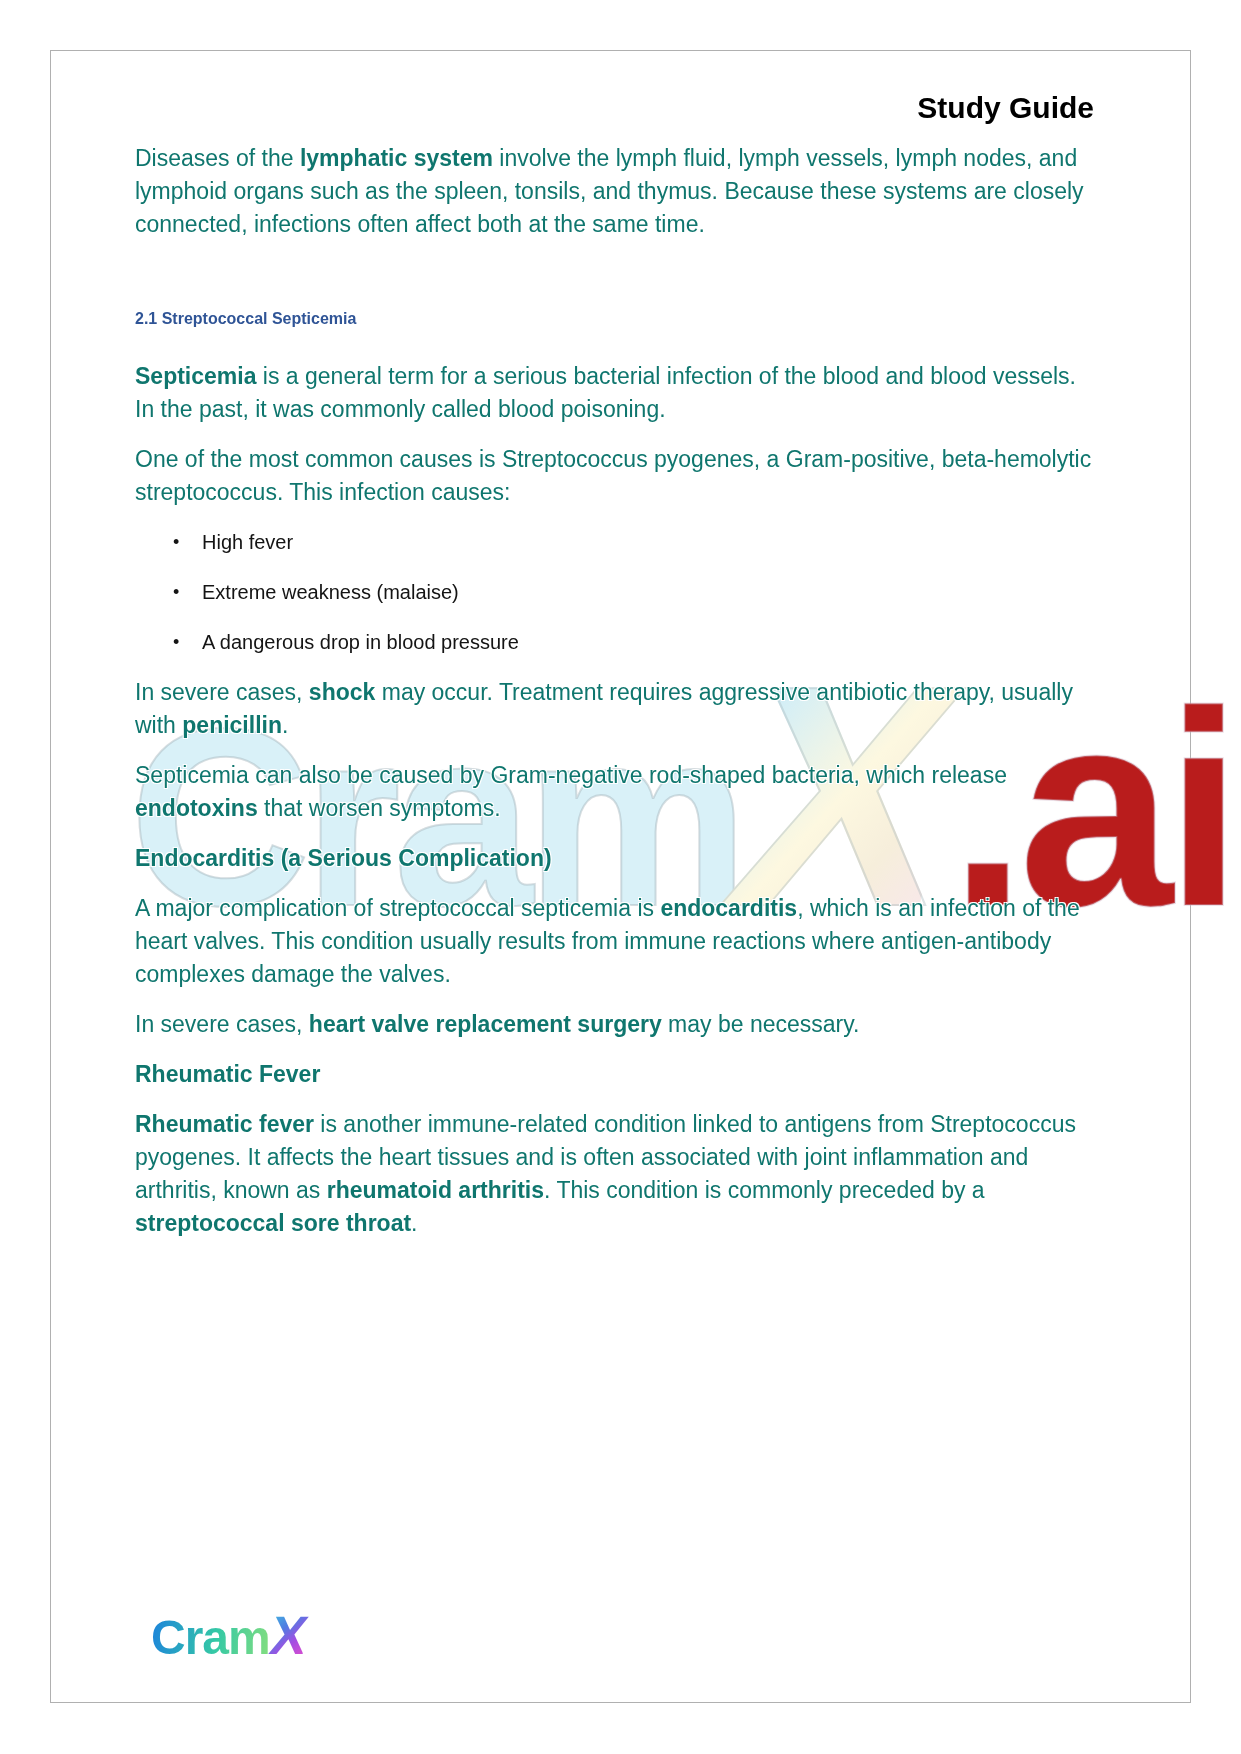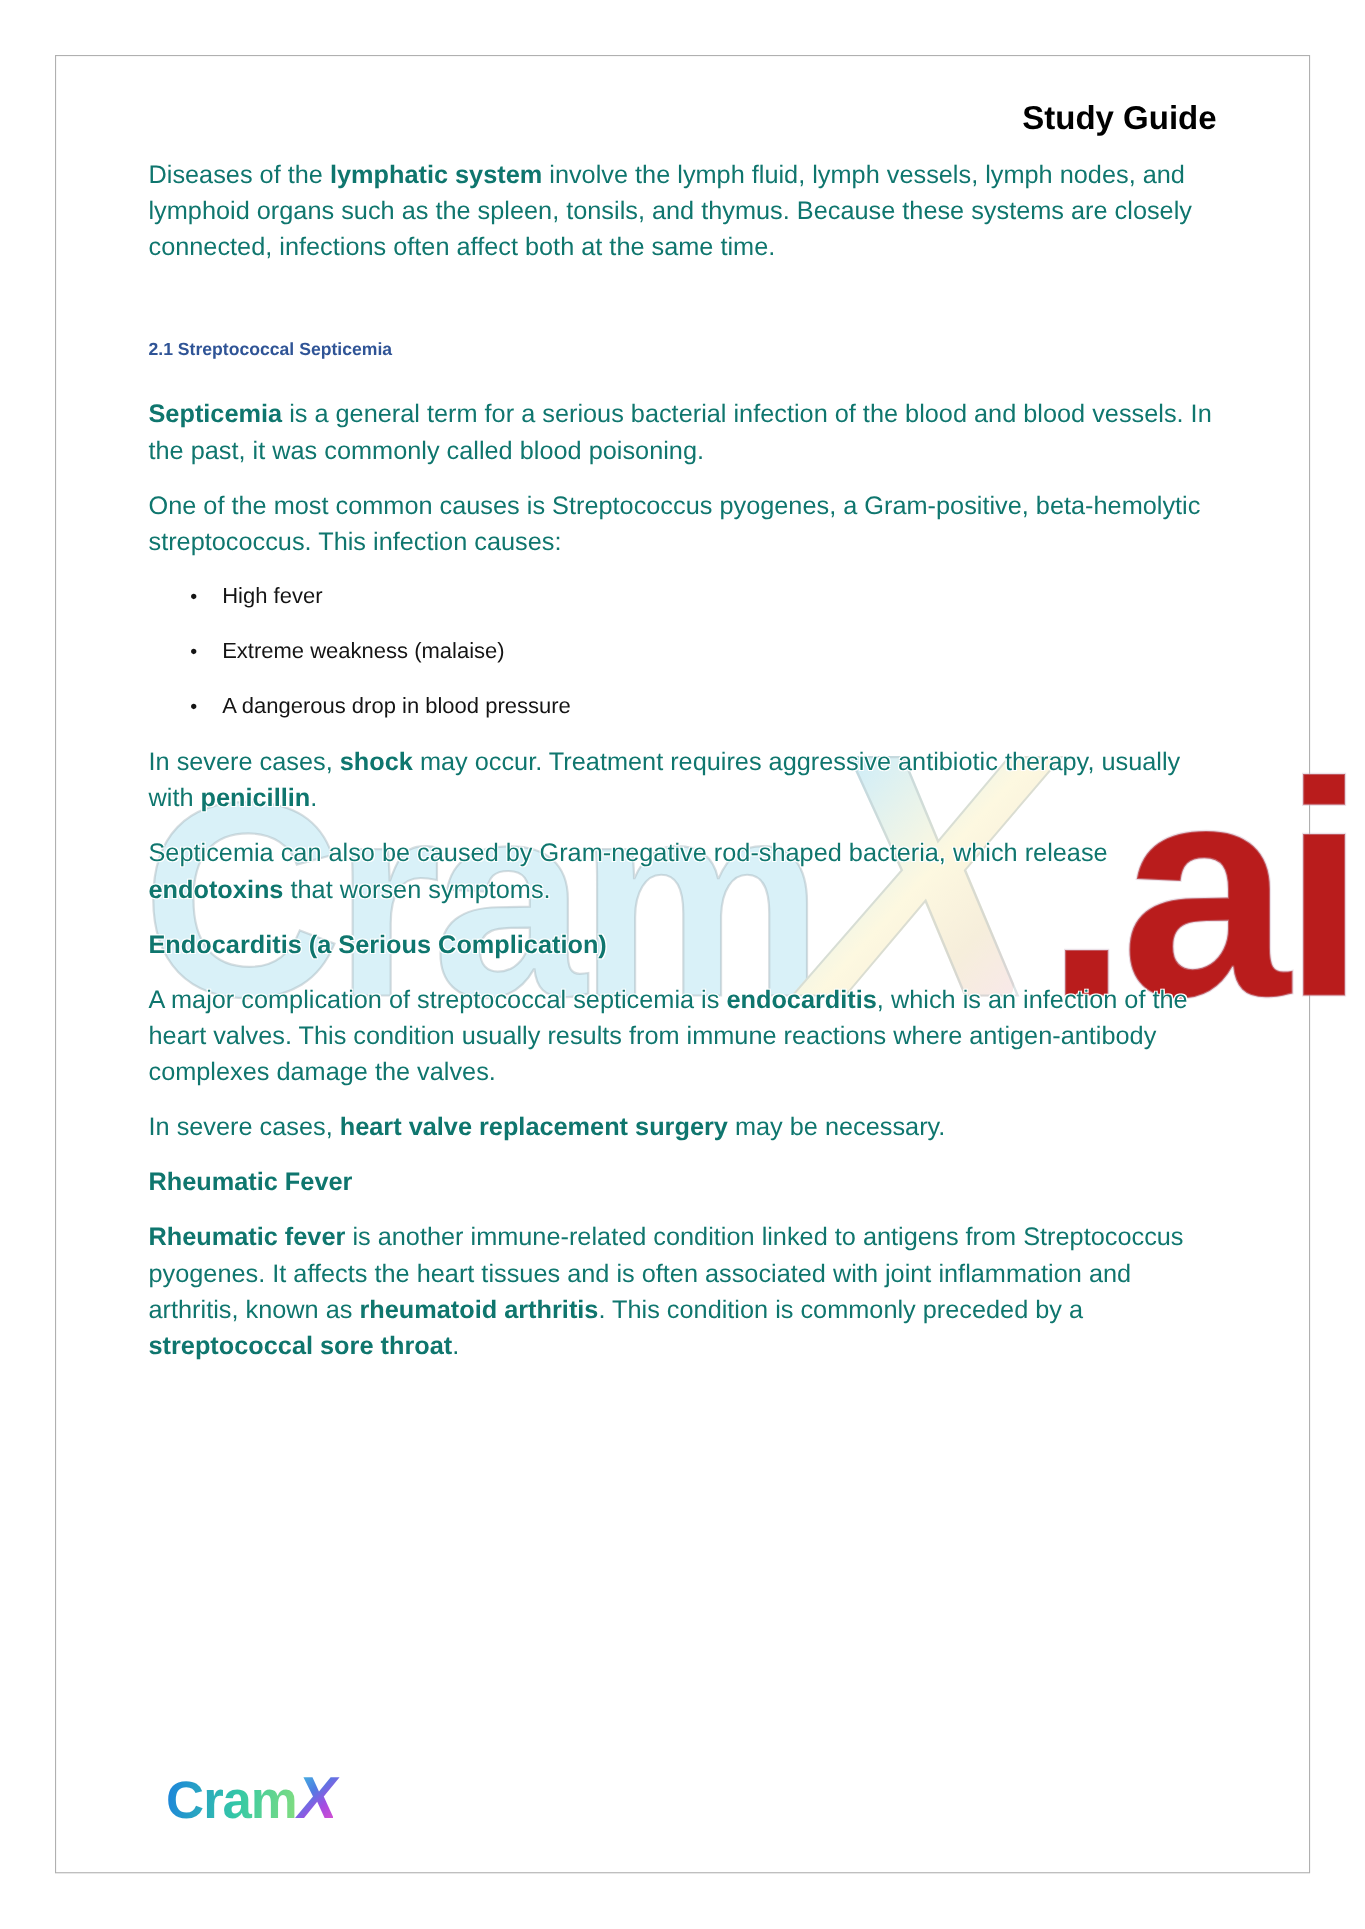--- a/index.html
+++ b/index.html
@@ -34,21 +34,21 @@
     -webkit-background-clip:text; background-clip:text; color:transparent;
     -webkit-text-stroke:2px rgba(170,185,190,0.4);
   }
   .wm-ai {
     font-size:278px; color:#b91c1c;
     -webkit-text-stroke:2px rgba(205,180,198,0.4);
     margin-left:6px;
   }
   
   .content {
-    position:absolute; left:0; top:0; right:0; z-index:1;
+    position:absolute; left:0; top:0; right:12px; z-index:1;
     padding:38px 84px 0 84px;
   }
   .doc-title {
     font-size:30px; line-height:37px; font-weight:bold; color:#000;
     text-align:right; margin-bottom:16px;
   }
   .para {
     font-size:23px; line-height:33px; color:#0f766e;
     margin-bottom:17px;
     text-shadow:-1px -1px 0 #fff, 1px -1px 0 #fff, -1px 1px 0 #fff, 1px 1px 0 #fff;

